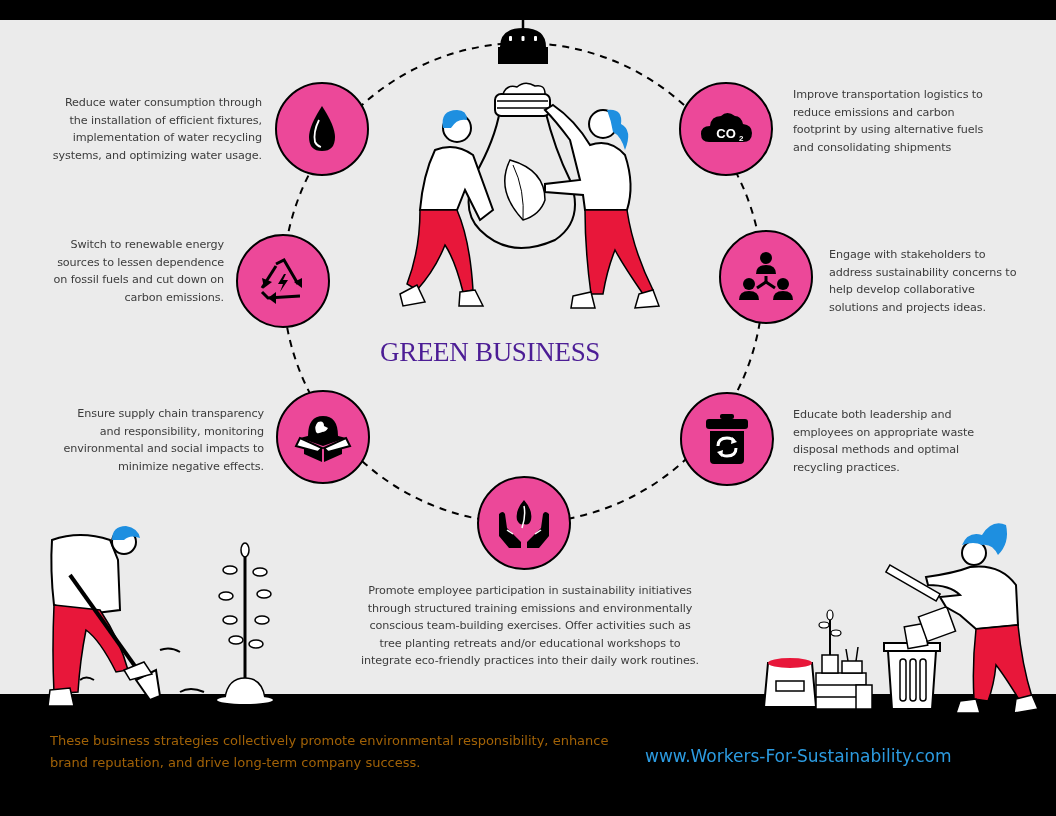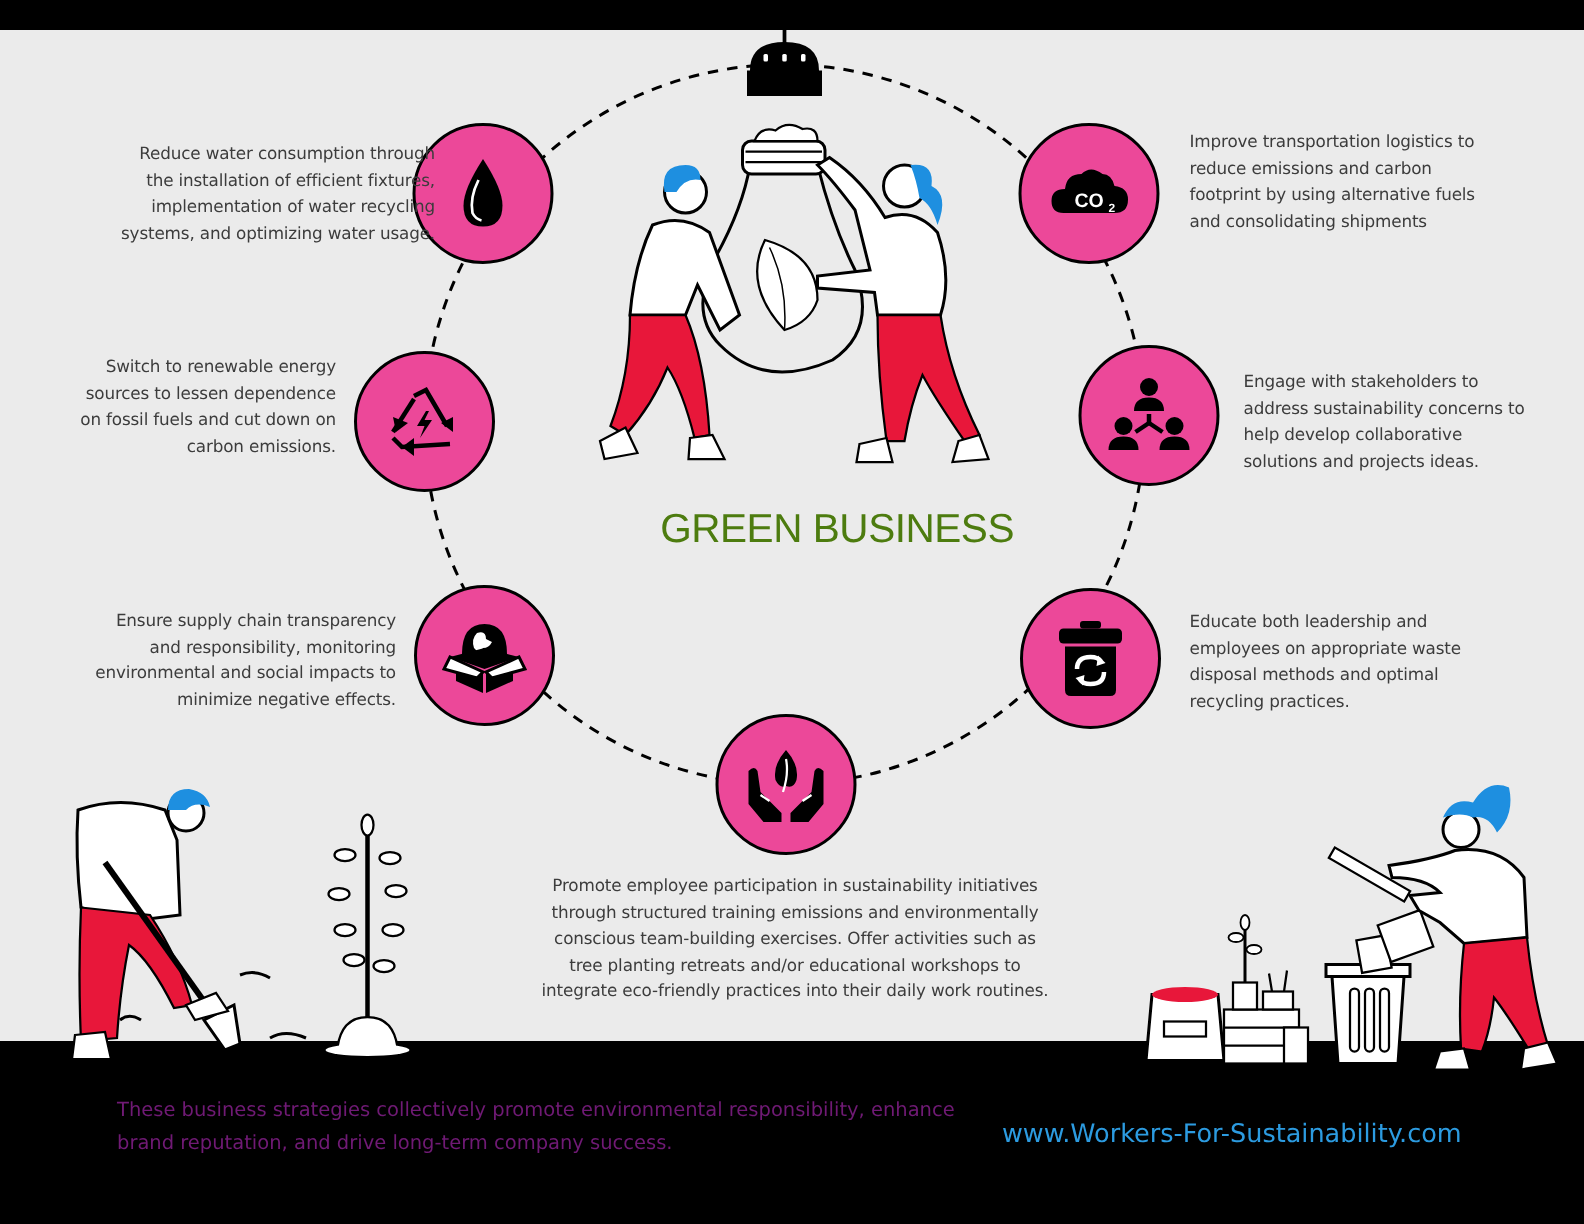--- a/index.html
+++ b/index.html
@@ -21,29 +21,29 @@
     .circle svg { width: 58px; height: 58px; }
     .desc {
       position: absolute; font-size: 11.2px; line-height: 17.5px; color: #3c3c3c;
       letter-spacing: -0.1px;
     }
     .desc.right { text-align: right; }
     .desc.left { text-align: left; }
     .desc.center { text-align: center; }
     .title {
       position: absolute; left: 380px; top: 336px; width: 296px;
-      text-align: right; color: #4d7c0f; font-size: 27px; line-height: 33px;
-      font-family: Liberation Sans, sans-serif; letter-spacing: -0.3px;
+      text-align: left; color: #4c1d95; font-size: 27px; line-height: 33px;
+      font-family: Liberation Serif, serif; letter-spacing: -0.3px;
     }
     .footer-text {
       position: absolute; left: 50px; top: 730px; width: 560px;
-      color: #701a75; font-size: 13px; line-height: 22px; margin-left: 28px;
+      color: #a16207; font-size: 13px; line-height: 22px;
     }
     .footer-link {
-      position: absolute; left: 668px; top: 746px;
+      position: absolute; left: 645px; top: 746px;
       color: #2c9be0; font-size: 17px; text-decoration: none;
     }
     .illus { position: absolute; }
   </style>
 </head>
 <body>
 
 <div class="top-bar"></div>
 
 <svg class="ring-svg" viewBox="0 0 1056 816">
@@ -85,21 +85,21 @@
 <div class="title">
   <div>GREEN BUSINESS</div>
 </div>
 
 <div class="circle" style="left:275px;top:82px;">
   <svg viewBox="0 0 58 58">
     <path d="M29 6 Q16 26 16 37 Q16 51 29 51 Q42 51 42 37 Q42 26 29 6 Z" fill="#000"></path>
     <path d="M26 20 Q20 32 22 42 Q24 46 28 47" fill="none" stroke="#fff" stroke-width="1.8"></path>
   </svg>
 </div>
-<div class="desc right" style="left:50px;top:94px;width:212px;margin-left:28px;">Reduce water consumption through the installation of efficient fixtures, implementation of water recycling systems, and optimizing water usage.</div>
+<div class="desc right" style="left:50px;top:94px;width:212px;">Reduce water consumption through the installation of efficient fixtures, implementation of water recycling systems, and optimizing water usage.</div>
 
 <div class="circle" style="left:679px;top:82px;">
   <svg viewBox="0 0 58 58">
     <path d="M12 42 Q4 42 4 34 Q4 26 13 26 Q14 16 24 16 Q30 10 38 16 Q44 16 46 24 Q55 25 55 33 Q55 42 46 42 Z" fill="#000"></path>
     <text x="29" y="38" text-anchor="middle" font-family="Liberation Sans, sans-serif" font-weight="bold" font-size="13" fill="#fff">CO</text>
     <text x="42" y="41" font-family="Liberation Sans, sans-serif" font-weight="bold" font-size="8" fill="#fff">2</text>
   </svg>
 </div>
 <div class="desc left" style="left:793px;top:86px;width:210px;">Improve transportation logistics to reduce emissions and carbon footprint by using alternative fuels and consolidating shipments</div>
 

